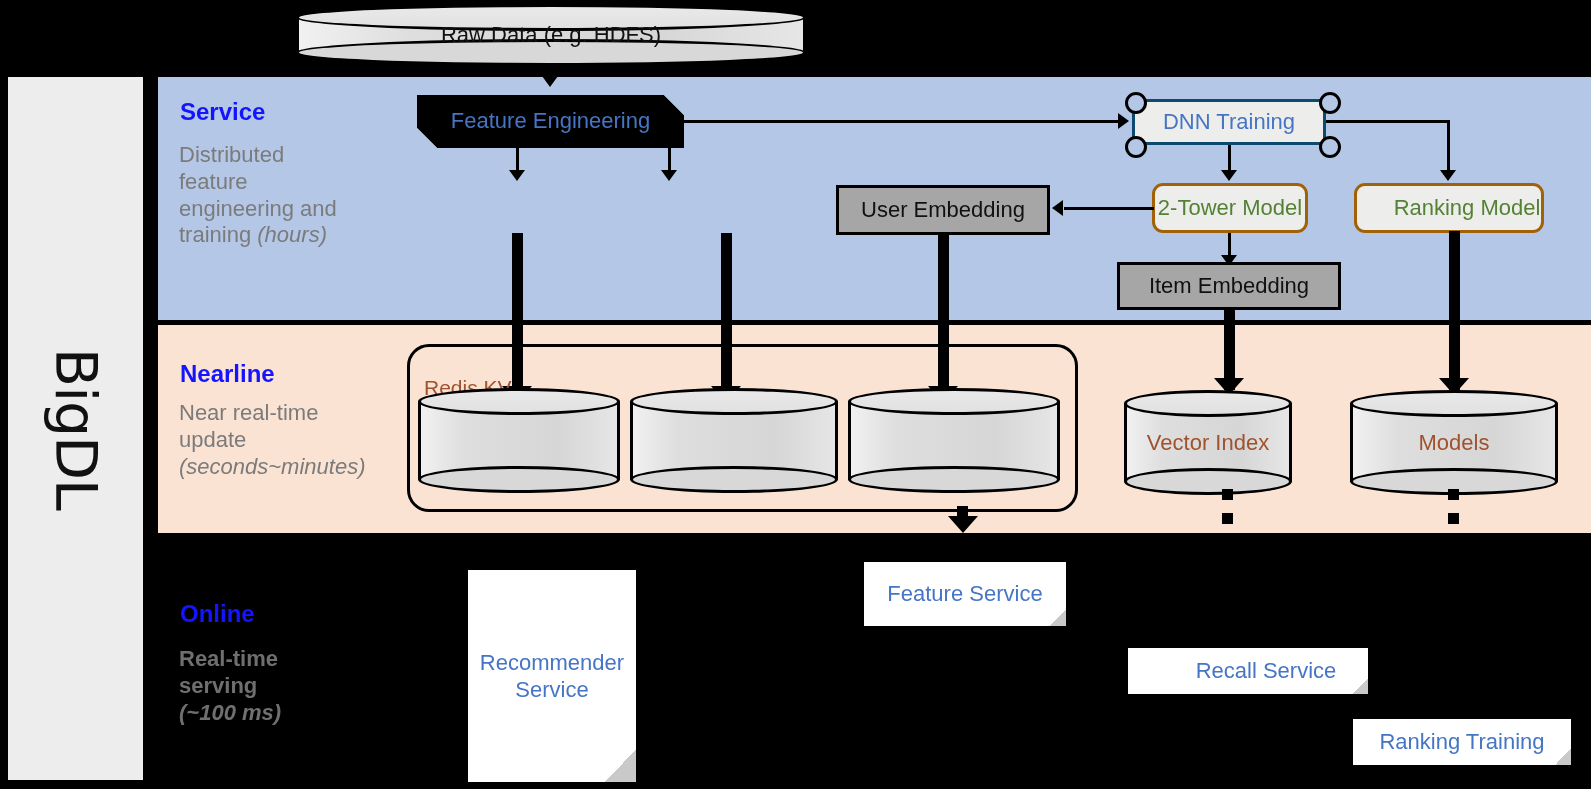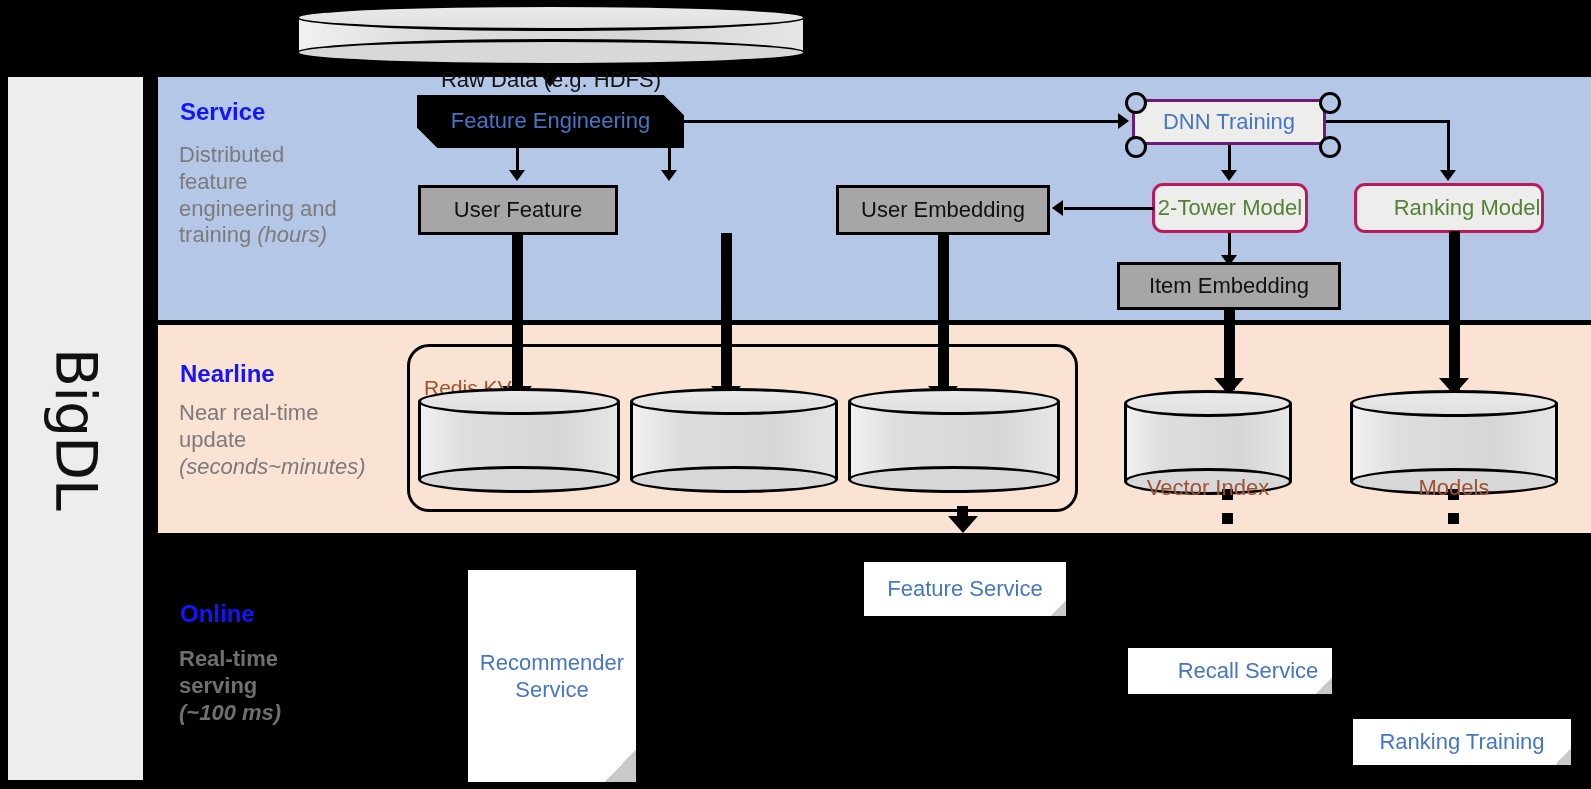--- a/index.html
+++ b/index.html
@@ -27,52 +27,52 @@
   .online-sub{color:#6f6f6f;font-weight:600;}
 
   
   .nd{position:absolute;box-sizing:border-box;display:flex;align-items:center;
       justify-content:center;text-align:center;line-height:1.12;}
 
   
   .graybox{background:#a6a6a6;border:3px solid #000;color:#111;font-size:22px;}
 
   
-  .lightbox{background:#ededeb;border:3px solid #be185d;font-size:22px;}
+  .lightbox{background:#ededeb;border:3px solid #a16207;font-size:22px;}
   .blue-t{color:#4575c4;}
   .green-t{color:#548235;}
 
   .rounded{border-radius:11px;}
 
   
   #n-featureeng{background:#ededeb;border:none;
     clip-path:polygon(0 0, calc(100% - 20px) 0, 100% 20px, 100% 100%, 20px 100%, 0 calc(100% - 20px));
     filter:drop-shadow(0 0 0 #000);}
   #n-featureeng::before{content:"";position:absolute;inset:0;
     background:#000;z-index:-1;
     clip-path:polygon(0 0, calc(100% - 20px) 0, 100% 20px, 100% 100%, 20px 100%, 0 calc(100% - 20px));}
 
   
-  #n-dnn{background:#ededeb;border:3px solid #701a75;border-radius:14px/0;
+  #n-dnn{background:#ededeb;border:3px solid #0c4a6e;border-radius:14px/0;
          position:absolute;}
   .dnn-nub{position:absolute;width:16px;height:16px;background:#b4c7e7;
            border:3px solid #000;border-radius:50%;}
 
   
   .cyl{position:absolute;}
   .cyl .body{position:absolute;left:0;right:0;top:13px;bottom:13px;
              background:linear-gradient(to right,#f1f1f1 0%,#dedede 22%,#d6d6d6 70%,#e6e6e6 100%);
              border-left:3px solid #000;border-right:3px solid #000;}
   .cyl .top{position:absolute;left:0;right:0;top:0;height:27px;border-radius:50%;
             background:linear-gradient(to bottom,#e9e9e9,#e1e1e1);border:3px solid #000;
             box-sizing:border-box;}
   .cyl .bot{position:absolute;left:0;right:0;bottom:0;height:27px;border-radius:50%;
             background:#d8d8d8;border:3px solid #000;box-sizing:border-box;}
   .cyl .lbl{position:absolute;left:0;right:0;top:50%;transform:translateY(-50%);
-            text-align:center;font-size:22px;z-index:3;margin-top:45px;}
+            text-align:center;font-size:22px;z-index:3;}
   .brown-t{color:#a0522d;}
 
   
   #redis-box{position:absolute;left:407px;top:344px;width:665px;height:162px;
              border:3px solid #000;border-radius:22px;background:transparent;}
   #redis-label{position:absolute;left:424px;top:352px;font-size:21px;color:#a0522d;margin-top:24px;}
 
   
   .card{position:absolute;background:#fff;display:flex;align-items:center;
         justify-content:center;text-align:center;color:#4575c4;font-size:22px;
@@ -142,23 +142,20 @@
   <div class="dnn-nub" style="left:1319px;top:136px;"></div>
 
   <div class="ln hthin" style="left:684px;top:120px;width:436px;"></div>
   <div class="ar-right" style="left:1118px;top:113px;"></div>
 
   <div class="ln vthin" style="left:516px;top:148px;width:3px;height:26px;"></div>
   <div class="ar-down" style="left:509px;top:170px;"></div>
   <div class="ln vthin" style="left:668px;top:148px;width:3px;height:26px;"></div>
   <div class="ar-down" style="left:661px;top:170px;"></div>
 
-  <div class="nd graybox" style="left:418px;top:185px;width:200px;height:50px;">
-    <span>User Feature</span>
-  </div>
   <div class="nd graybox" style="left:836px;top:185px;width:214px;height:50px;">
     <span>User Embedding</span>
   </div>
 
   <div class="nd lightbox rounded" style="left:1152px;top:183px;width:156px;height:50px;">
     <span class="green-t">2-Tower Model</span>
   </div>
   <div class="nd lightbox rounded" style="left:1354px;top:183px;width:190px;height:50px;padding-left:36px;">
     <span class="green-t">Ranking Model</span>
   </div>
@@ -252,26 +249,26 @@
     <div>serving</div>
     <div><i>(~100 ms)</i></div>
   </div>
 
   <div class="card" id="n-recommender" style="left:468px;top:570px;width:168px;height:212px;flex-direction:column;">
     <div>Recommender</div>
     <div>Service</div>
     <div class="fold"></div>
   </div>
 
-  <div class="card" style="left:864px;top:562px;width:202px;height:54px;">
+  <div class="card" style="left:864px;top:562px;width:202px;height:64px;">
     <span>Feature Service</span>
     <div class="fold"></div>
   </div>
 
-  <div class="card" style="left:1128px;top:648px;width:204px;height:46px;padding-left:36px;">
+  <div class="card" style="left:1128px;top:648px;width:240px;height:46px;padding-left:36px;">
     <span>Recall Service</span>
     <div class="fold"></div>
   </div>
 
   <div class="card" style="left:1353px;top:719px;width:218px;height:46px;">
     <span>Ranking Training</span>
     <div class="fold"></div>
   </div>
 
 </div>

